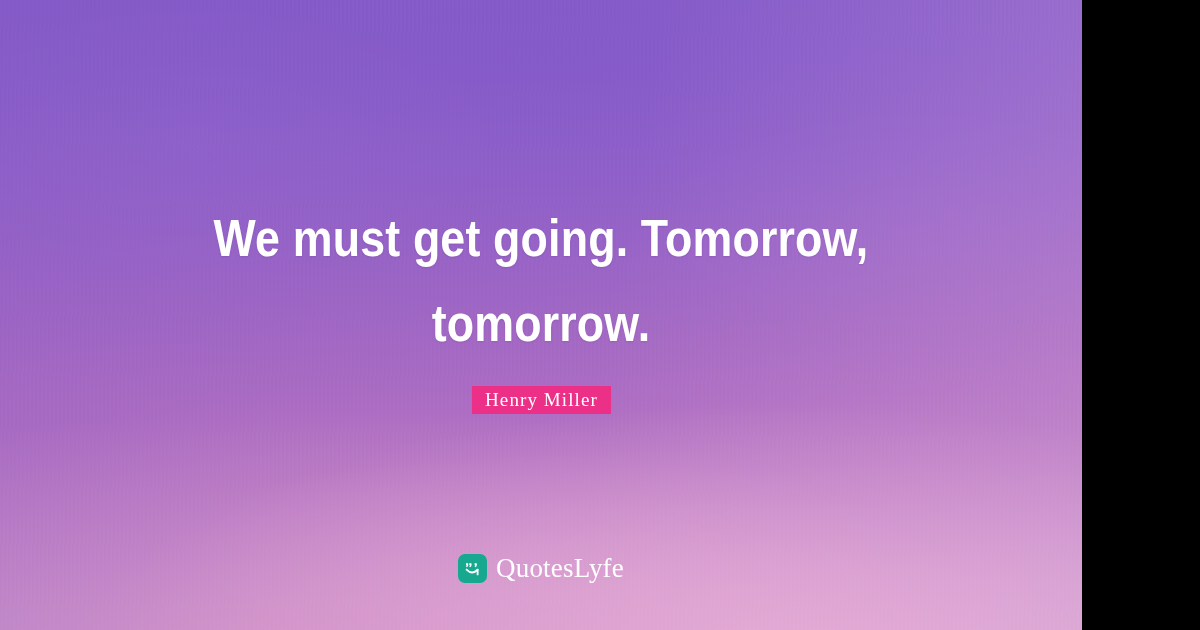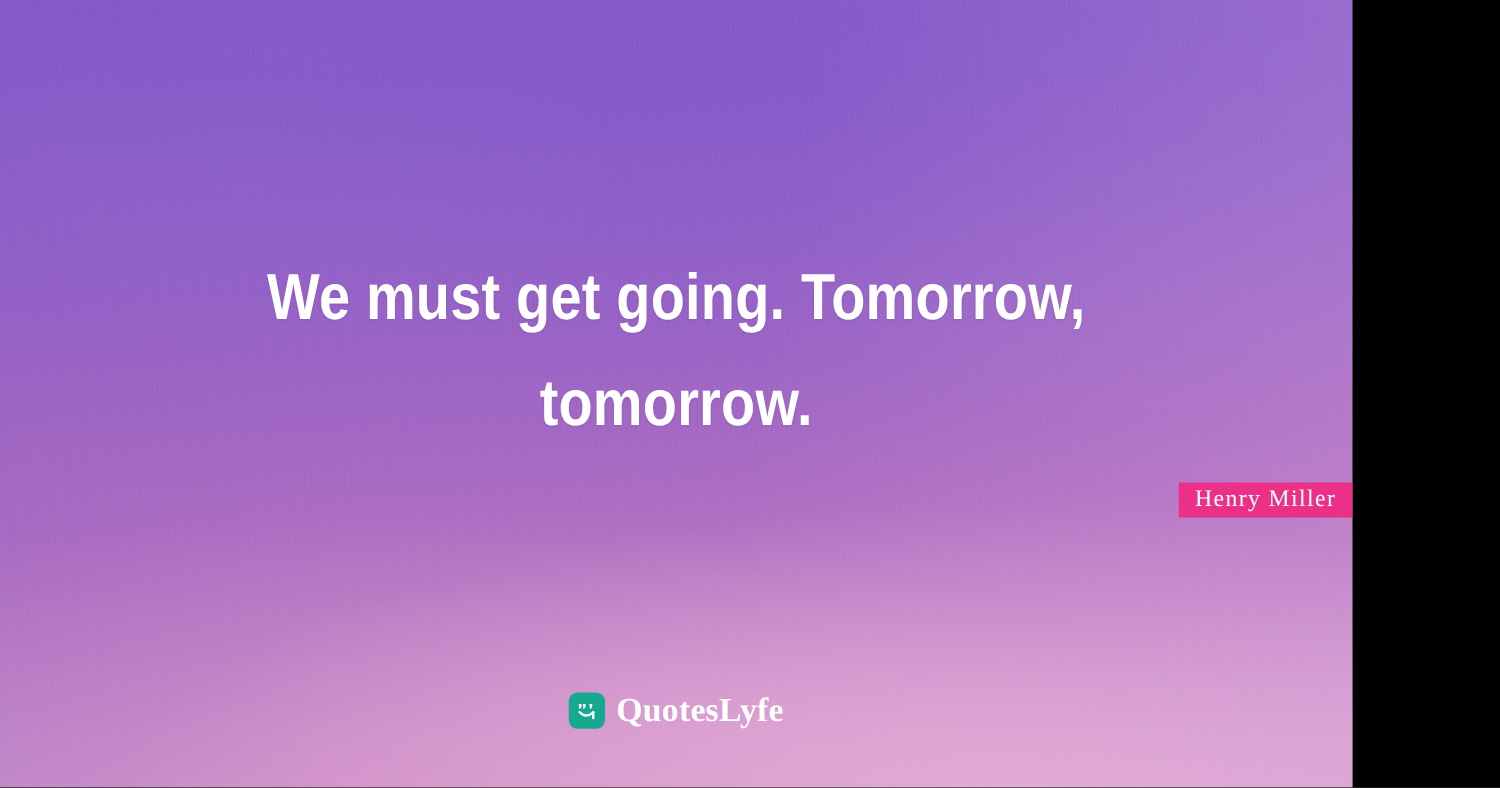--- a/index.html
+++ b/index.html
@@ -88,23 +88,23 @@
     line-height: 85px;
     letter-spacing: 0.2px;
     transform: scaleX(0.86);
     transform-origin: center;
     text-shadow: 0 1px 2px rgba(90,50,130,0.18);
   }
 
   .author-wrap {
     position: absolute;
     left: 0;
-    right: 0;
+    right: 12px;
     top: 386px;
-    text-align: right;
+    text-align: center;
     margin-left: 13px;
   }
 
   .author-badge {
     display: inline-block;
     background: #ec2f87;
     color: #ffffff;
     font-family: "Liberation Serif", serif;
     font-size: 19px;
     font-weight: 400;
@@ -134,21 +134,21 @@
     align-items: center;
     justify-content: center;
     flex: 0 0 auto;
   }
 
   .brand-mark svg { display: block; }
 
   .brand-name {
     color: #ffffff;
     font-family: "Liberation Serif", serif;
-    font-weight: 700;
+    font-weight: 400;
     font-size: 27px;
     letter-spacing: 0.2px;
     line-height: 29px;
     white-space: nowrap;
   }
 </style>
 </head>
 <body>
 
 <div class="card">

